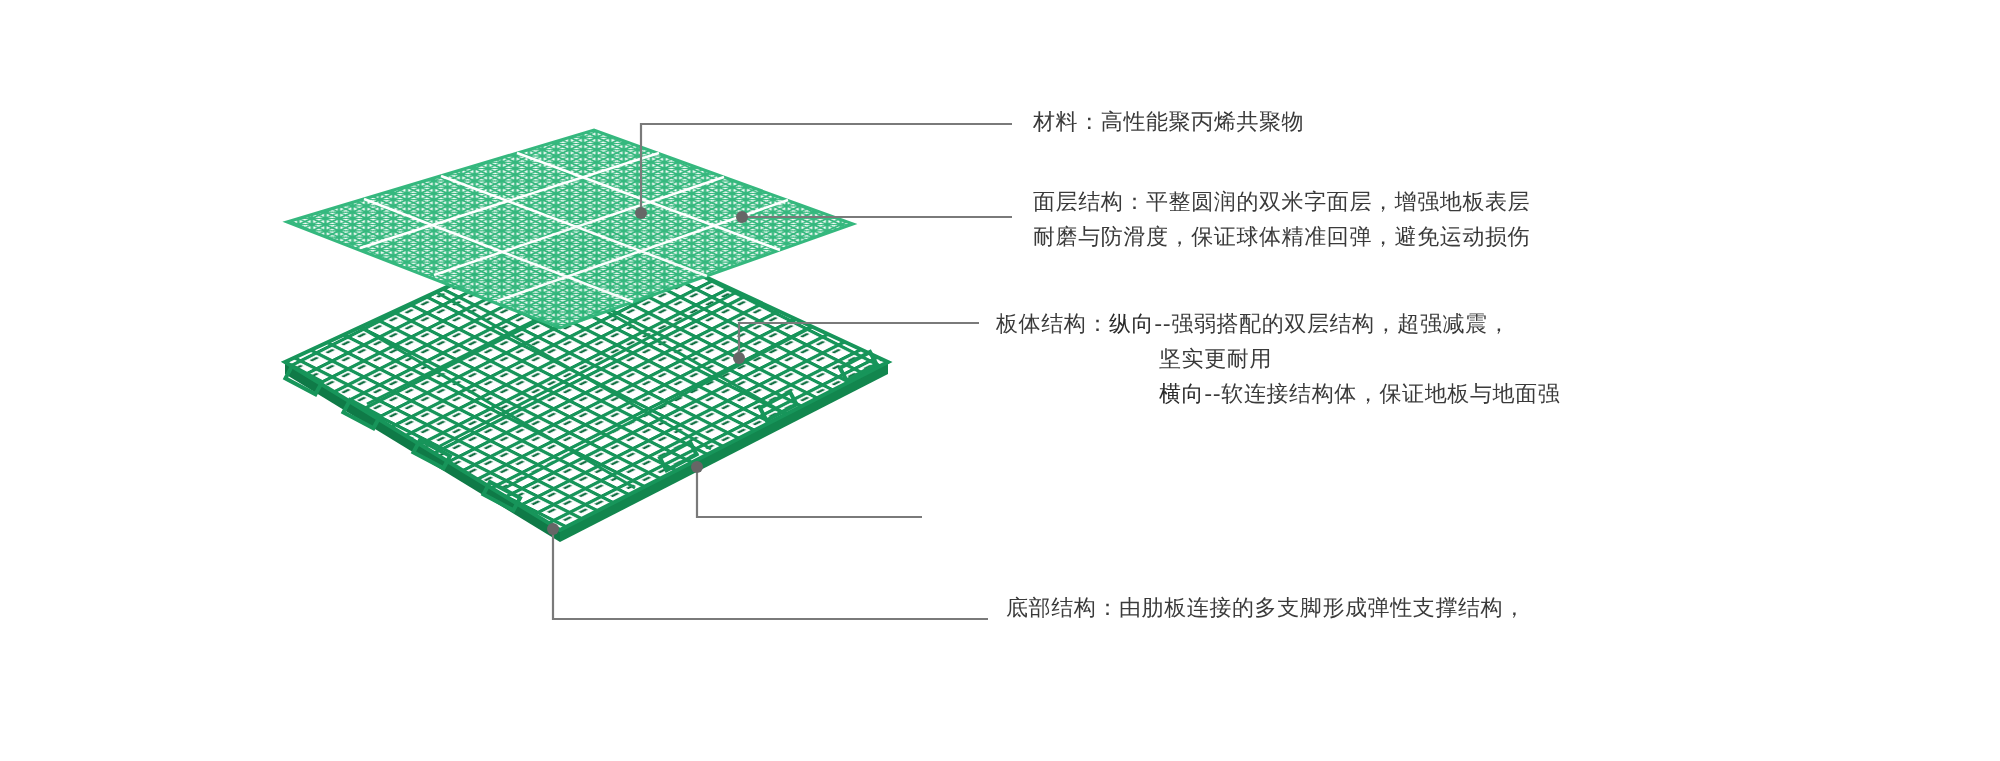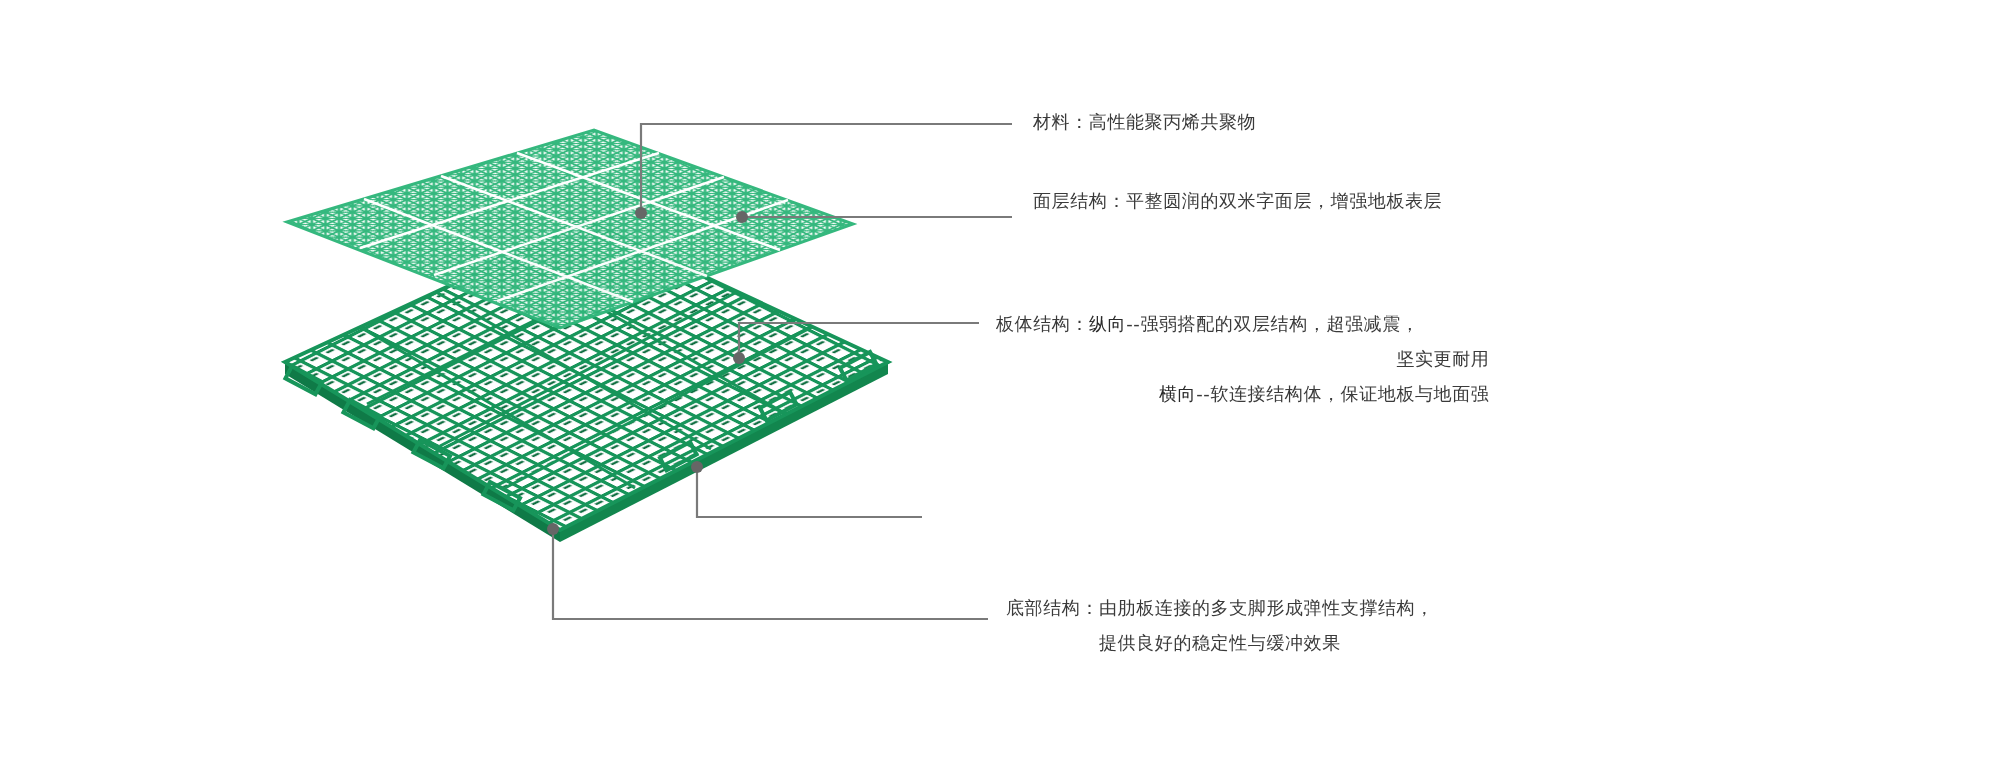--- a/index.html
+++ b/index.html
@@ -1,22 +1,22 @@
 <!DOCTYPE html>
 <html><head>
 <meta charset="utf-8">
 <style>
   html, body { margin: 0; padding: 0; background: #ffffff; }
   body { width: 2000px; height: 761px; position: relative; overflow: hidden;
          font-family: "DejaVu Sans", "Liberation Sans", sans-serif; color: #3a3a3a; }
   #diagram { position: absolute; left: 0; top: 0; width: 2000px; height: 761px; }
-  .label { position: absolute; font-size: 18px; line-height: 35px; white-space: nowrap; color: #3a3a3a; letter-spacing: 0.6px; }
+  .label { position: absolute; font-size: 22px; line-height: 35px; white-space: nowrap; color: #3a3a3a; letter-spacing: 0.6px; }
   .label .line { display: block; }
   .label b { font-weight: normal; color: #2a2a2a; }
-  .indent { padding-left: 163px; text-align: right; }
+  .indent { padding-left: 163px; }
 </style>
 </head>
 <body>
 
 <svg id="diagram" width="2000" height="761" viewBox="0 0 2000 761" xmlns="http://www.w3.org/2000/svg">
   <defs>
     <pattern id="gridBottom" x="0" y="0" width="14" height="14" patternUnits="userSpaceOnUse" patternTransform="matrix(1.13 0.57 -1.13 0.57 0 0)">
       <rect width="14" height="14" fill="#ffffff"></rect>
       <rect x="0" y="0" width="14" height="3.2" fill="#17955a"></rect>
       <rect x="0" y="0" width="3.2" height="14" fill="#17955a"></rect>
@@ -83,27 +83,27 @@
     <circle cx="553" cy="529" r="6"></circle>
   </g>
 </svg>
 
 <div class="label" style="left:1033px; top:104px;">
   <span class="line"><span>材料：</span><span>高性能聚丙烯共聚物</span></span>
 </div>
 
 <div class="label" style="left:1033px; top:184px;font-family:Liberation Serif, serif;">
   <span class="line"><span>面层结构：</span><span>平整圆润的双米字面层，增强地板表层</span></span>
+  <span class="line">耐磨与防滑度，保证球体精准回弹，避免运动损伤</span>
 </div>
 
 <div class="label" style="left:996px; top:306px;">
   <span class="line"><span>板体结构：</span><b>纵向</b><span>--强弱搭配的双层结构，超强减震，</span></span>
   <span class="line indent">坚实更耐用</span>
   <span class="line indent"><b>横向</b><span>--软连接结构体，保证地板与地面强</span></span>
 </div>
 
 <div class="label" style="left:955px; top:486px;">
 </div>
 
-<div class="label" style="left:1006px; top:590px;text-align:center;">
+<div class="label" style="left:1006px; top:590px;">
   <span class="line"><span>底部结构：</span><span>由肋板连接的多支脚形成弹性支撑结构，</span></span>
-  <span class="line">提供良好的稳定性与缓冲效果</span>
 </div>
 
 </body></html>

